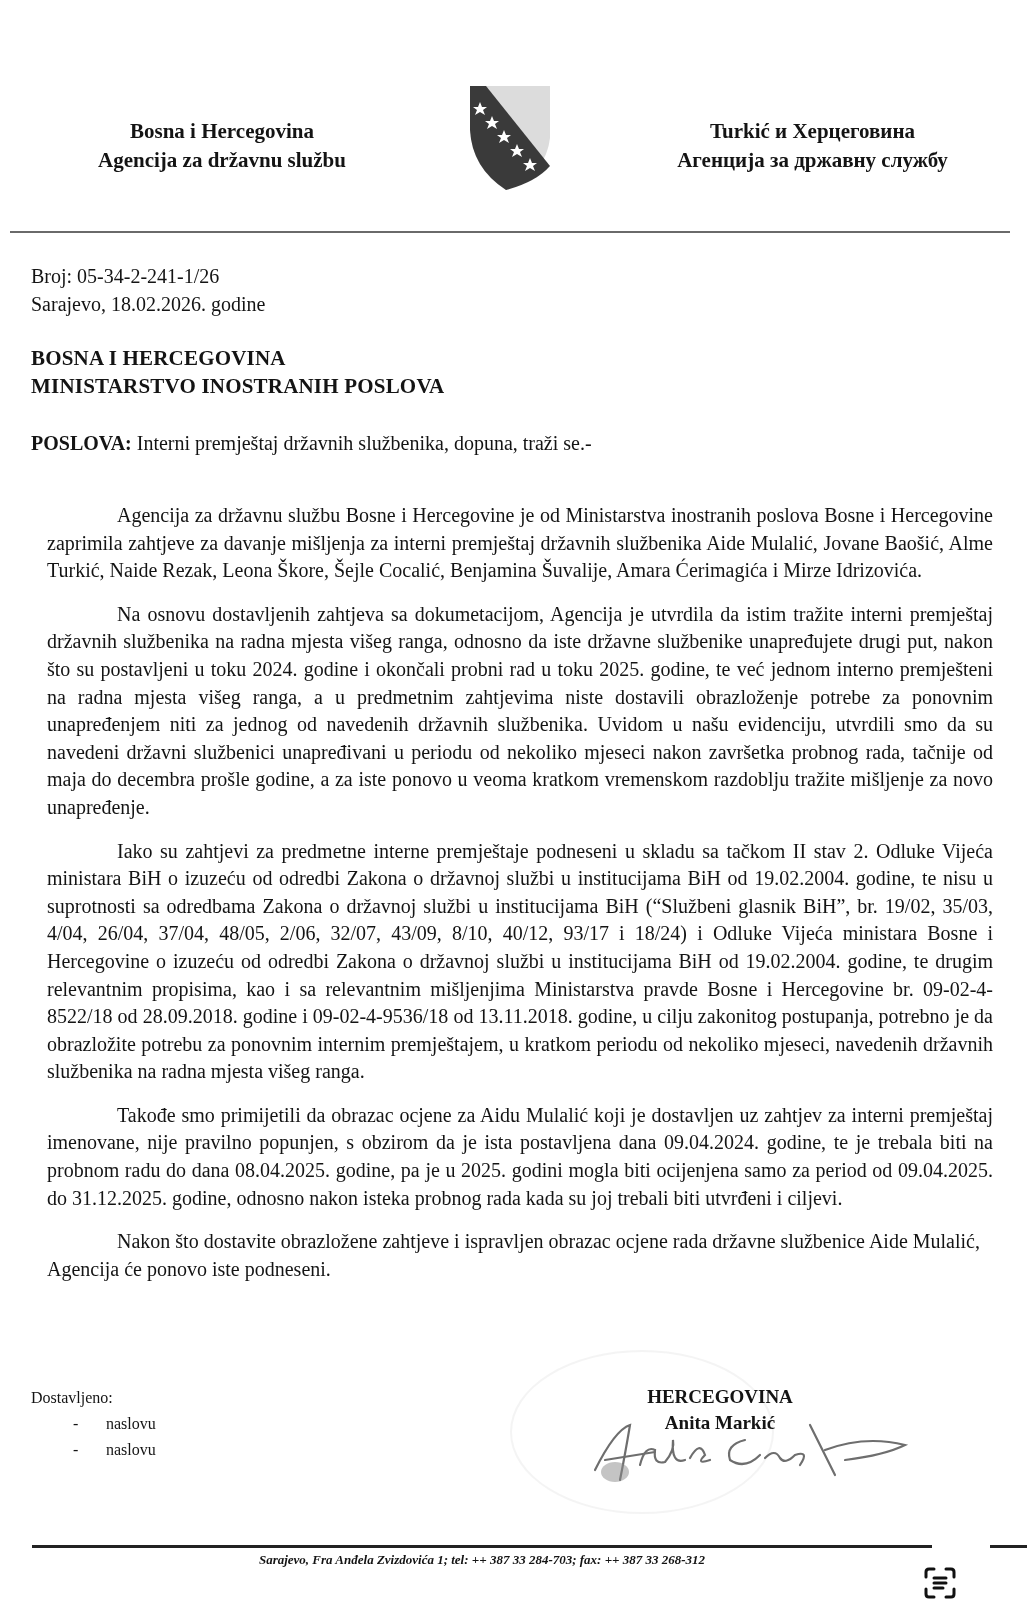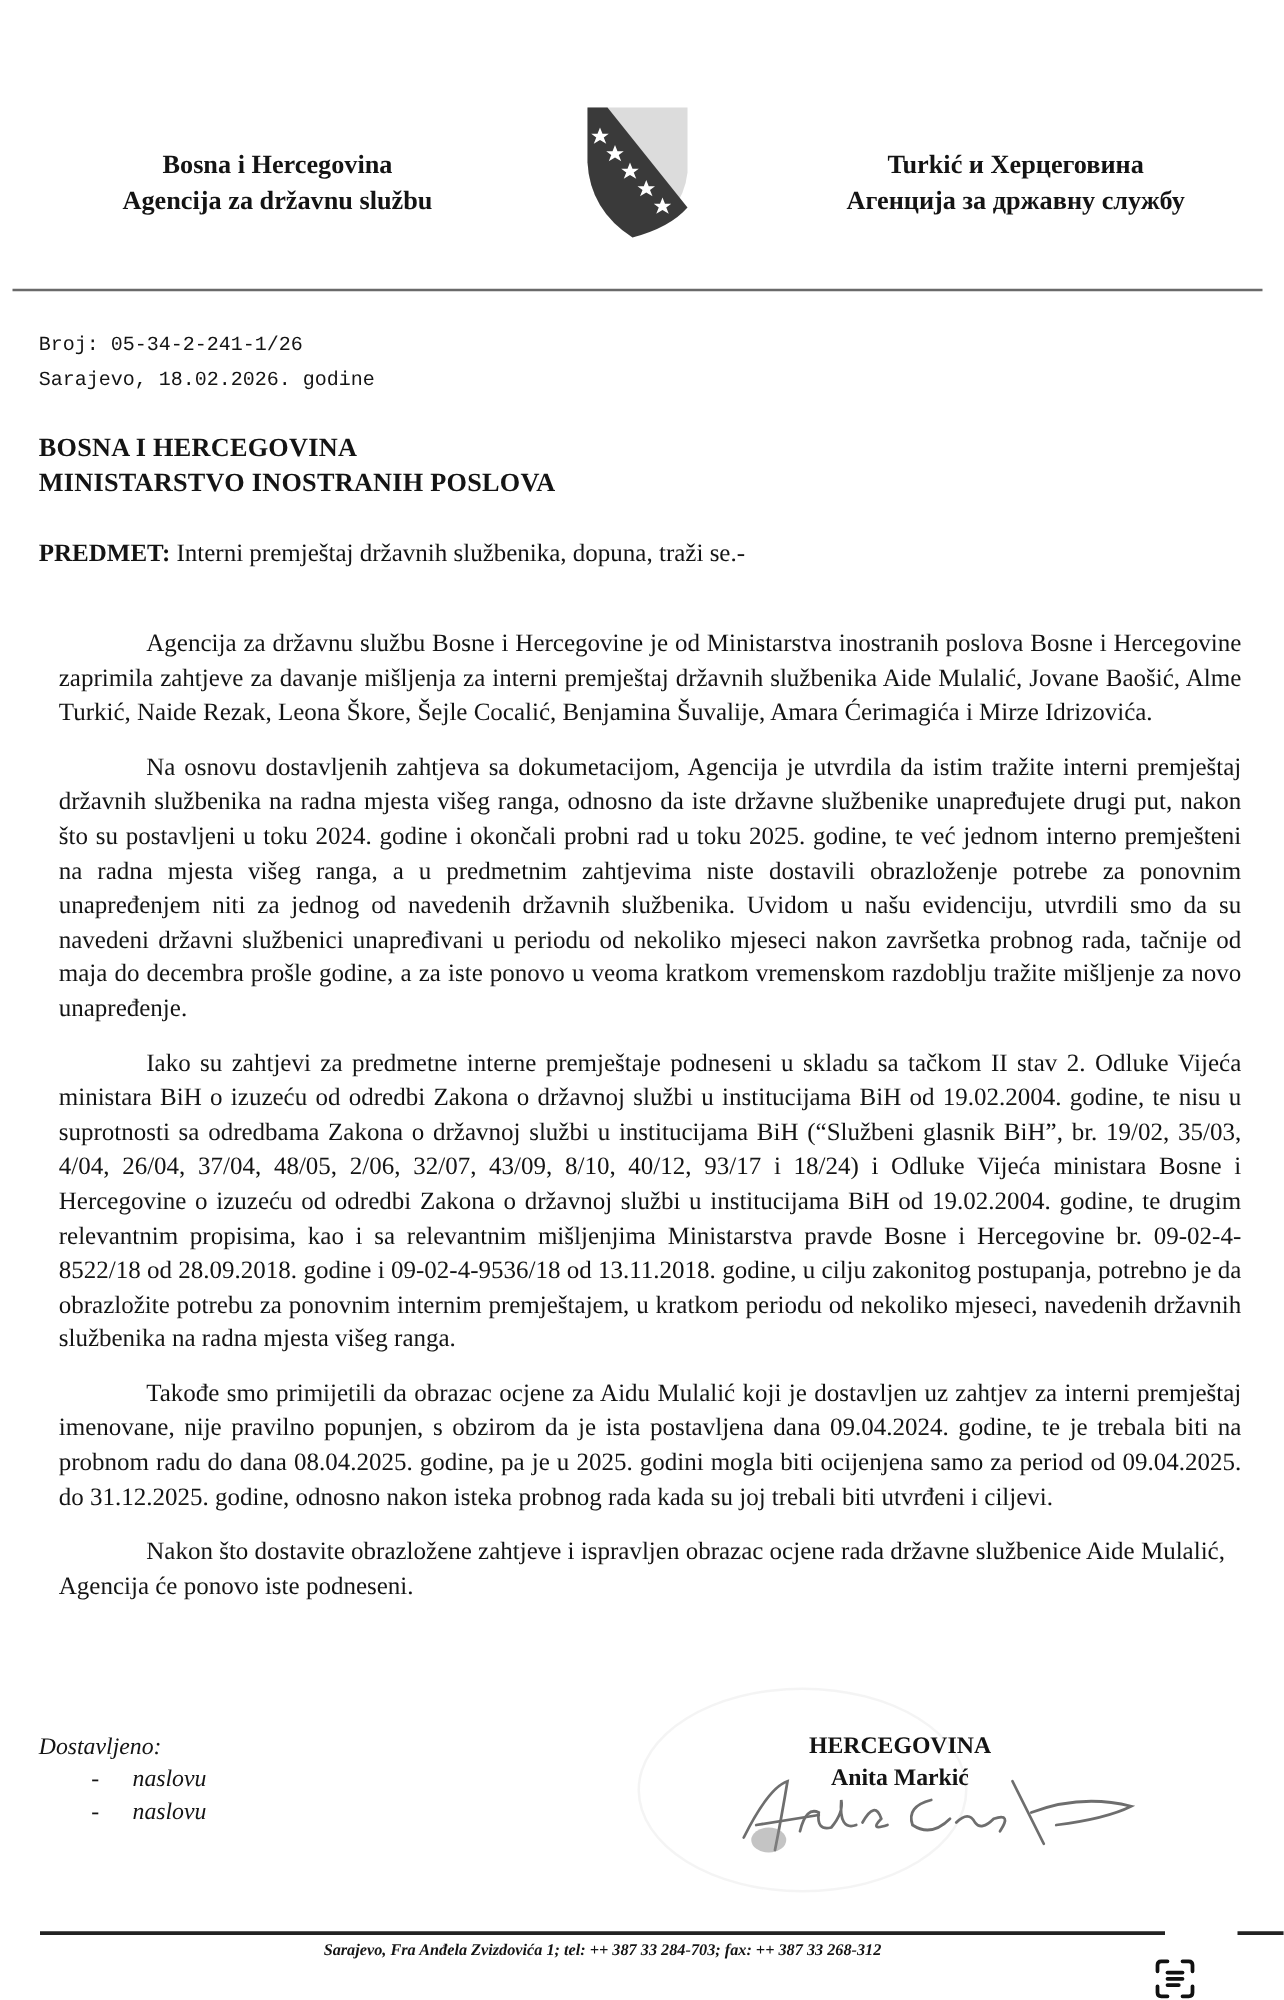--- a/index.html
+++ b/index.html
@@ -3,27 +3,27 @@
 <meta charset="utf-8">
 <style>
   html, body { margin:0; padding:0; background:#ffffff; }
   body { width:1027px; height:1600px; position:relative; overflow:hidden;
          font-family:"Liberation Serif", serif; color:#141414; }
   .hdr-left, .hdr-right { position:absolute; top:117px; font-weight:bold; font-size:21px; line-height:29px; text-align:center; }
   .hdr-left { left:62px; width:320px; }
   .hdr-right { left:625px; width:375px; }
   .coat { position:absolute; left:466px; top:82px; width:86px; width:86px; height:110px; }
   .hrule-top { position:absolute; left:10px; top:231px; width:1000px; height:2px; background:#6a6a6a; }
-  .meta { position:absolute; left:31px; top:262px; font-size:16px; line-height:28px;font-family:Liberation Mono, monospace; }
+  .meta { position:absolute; left:31px; top:262px; font-size:20px; line-height:28px; }
   .recipient { position:absolute; left:31px; top:344px; font-size:21px; font-weight:bold; line-height:28px; letter-spacing:0.2px; }
   .subject { position:absolute; left:31px; top:429px; font-size:20px; line-height:28px; }
   .subject b { font-weight:bold; }
   .body { position:absolute; left:31px; top:486px; width:978px; font-size:20px; line-height:27.6px; text-align:justify; }
   .body p { margin:16px; text-indent:70px; }
-  .dost { position:absolute; left:31px; top:1385px; font-size:19px; line-height:26px;font-style:italic; }
+  .dost { position:absolute; left:31px; top:1385px; font-size:16px; line-height:26px; }
   .dost ul { list-style:none; margin:0; padding:0 0 0 42px; }
   .dost li { position:relative; padding-left:33px; }
   .dost li::before { content:"-"; position:absolute; left:0; }
   .sign { position:absolute; left:620px; top:1384px; width:200px; text-align:center; font-weight:bold; font-size:19px; line-height:26px; }
   .signature { position:absolute; left:585px; top:1410px; width:330px; height:80px; }
   .stamp { position:absolute; left:510px; top:1350px; width:260px; height:160px; border:2px solid #ededed; border-radius:50%; opacity:0.6; }
   .hrule-bot { position:absolute; left:32px; top:1545px; width:900px; height:3px; background:#222; }
   .hrule-bot2 { position:absolute; left:990px; top:1545px; width:37px; height:3px; background:#222; }
   .footer { position:absolute; left:32px; top:1548px; width:900px; text-align:center; font-style:italic; font-weight:bold; font-size:13px; line-height:24px; }
   .scan-btn { position:absolute; left:905px; top:1553px; width:70px; height:60px; display:flex; align-items:center; justify-content:center; background:#fff; border-radius:50%; cursor:pointer; }
@@ -58,21 +58,21 @@
 <div class="meta">
   <div>Broj: 05-34-2-241-1/26</div>
   <div>Sarajevo, 18.02.2026. godine</div>
 </div>
 
 <div class="recipient">
   <div>BOSNA I HERCEGOVINA</div>
   <div>MINISTARSTVO INOSTRANIH POSLOVA</div>
 </div>
 
-<div class="subject"><b>PREDMET:</b><span> Interni premještaj državnih službenika, dopuna, traži se.-</span></div>
+<div class="subject"><b>POSLOVA:</b><span> Interni premještaj državnih službenika, dopuna, traži se.-</span></div>
 
 <div class="body">
   <p>Agencija za državnu službu Bosne i Hercegovine je od Ministarstva inostranih poslova Bosne i Hercegovine zaprimila zahtjeve za davanje mišljenja za interni premještaj državnih službenika Aide Mulalić, Jovane Baošić, Alme Turkić, Naide Rezak, Leona Škore, Šejle Cocalić, Benjamina Šuvalije, Amara Ćerimagića i Mirze Idrizovića.</p>
   <p>Na osnovu dostavljenih zahtjeva sa dokumetacijom, Agencija je utvrdila da istim tražite interni premještaj državnih službenika na radna mjesta višeg ranga, odnosno da iste državne službenike unapređujete drugi put, nakon što su postavljeni u toku 2024. godine i okončali probni rad u toku 2025. godine, te već jednom interno premješteni na radna mjesta višeg ranga, a u predmetnim zahtjevima niste dostavili obrazloženje potrebe za ponovnim unapređenjem niti za jednog od navedenih državnih službenika. Uvidom u našu evidenciju, utvrdili smo da su navedeni državni službenici unapređivani u periodu od nekoliko mjeseci nakon završetka probnog rada, tačnije od maja do decembra prošle godine, a za iste ponovo u veoma kratkom vremenskom razdoblju tražite mišljenje za novo unapređenje.</p>
   <p>Iako su zahtjevi za predmetne interne premještaje podneseni u skladu sa tačkom II stav 2. Odluke Vijeća ministara BiH o izuzeću od odredbi Zakona o državnoj službi u institucijama BiH od 19.02.2004. godine, te nisu u suprotnosti sa odredbama Zakona o državnoj službi u institucijama BiH (“Službeni glasnik BiH”, br. 19/02, 35/03, 4/04, 26/04, 37/04, 48/05, 2/06, 32/07, 43/09, 8/10, 40/12, 93/17 i 18/24) i Odluke Vijeća ministara Bosne i Hercegovine o izuzeću od odredbi Zakona o državnoj službi u institucijama BiH od 19.02.2004. godine, te drugim relevantnim propisima, kao i sa relevantnim mišljenjima Ministarstva pravde Bosne i Hercegovine br. 09-02-4-8522/18 od 28.09.2018. godine i 09-02-4-9536/18 od 13.11.2018. godine, u cilju zakonitog postupanja, potrebno je da obrazložite potrebu za ponovnim internim premještajem, u kratkom periodu od nekoliko mjeseci, navedenih državnih službenika na radna mjesta višeg ranga.</p>
   <p>Takođe smo primijetili da obrazac ocjene za Aidu Mulalić koji je dostavljen uz zahtjev za interni premještaj imenovane, nije pravilno popunjen, s obzirom da je ista postavljena dana 09.04.2024. godine, te je trebala biti na probnom radu do dana 08.04.2025. godine, pa je u 2025. godini mogla biti ocijenjena samo za period od 09.04.2025. do 31.12.2025. godine, odnosno nakon isteka probnog rada kada su joj trebali biti utvrđeni i ciljevi.</p>
   <p style="text-align:left">Nakon što dostavite obrazložene zahtjeve i ispravljen obrazac ocjene rada državne službenice Aide Mulalić, Agencija će ponovo iste podneseni.</p>
 </div>
 
 <div class="dost">

